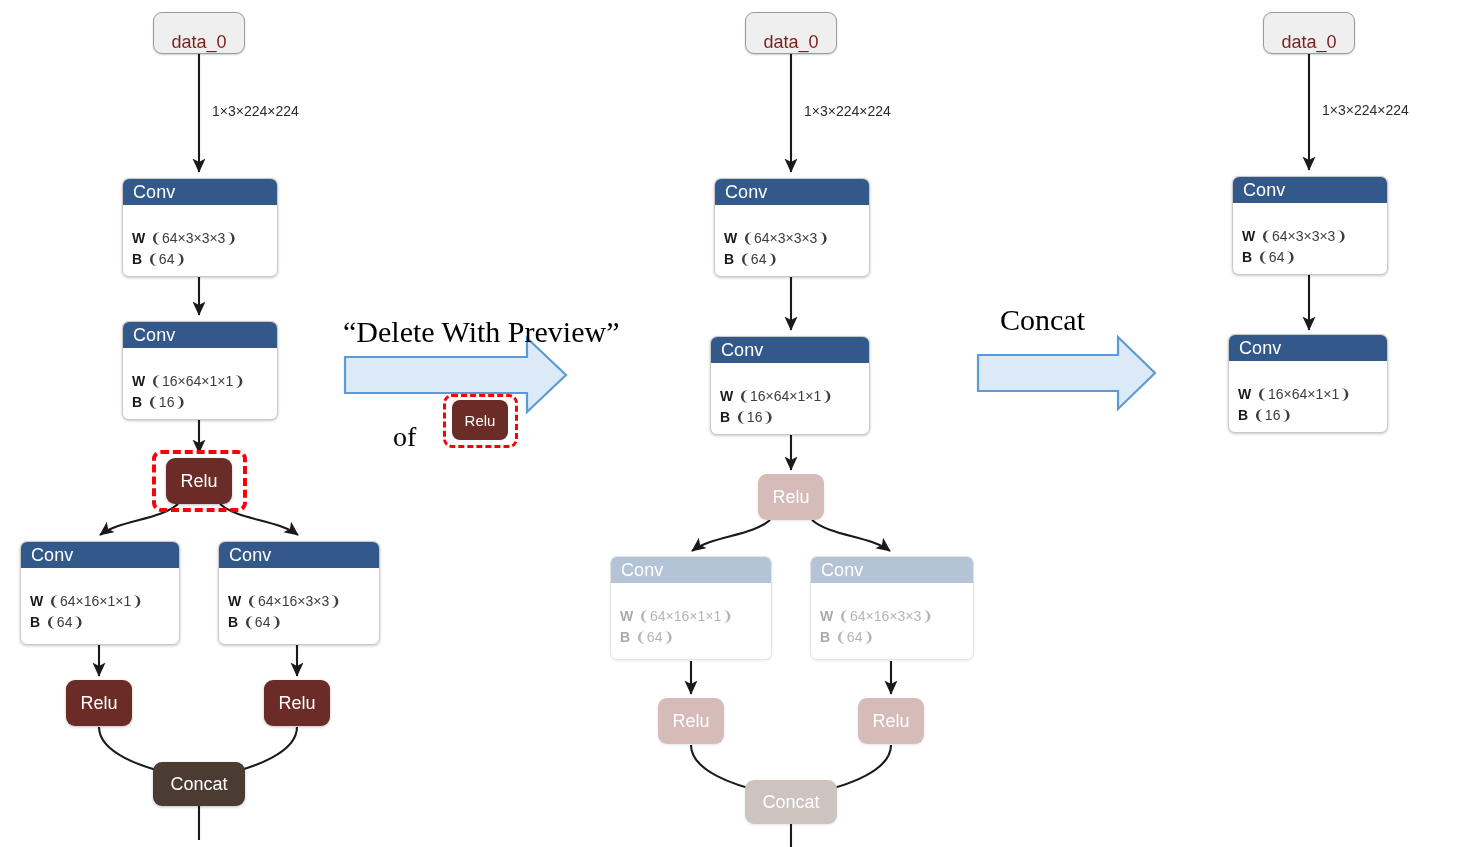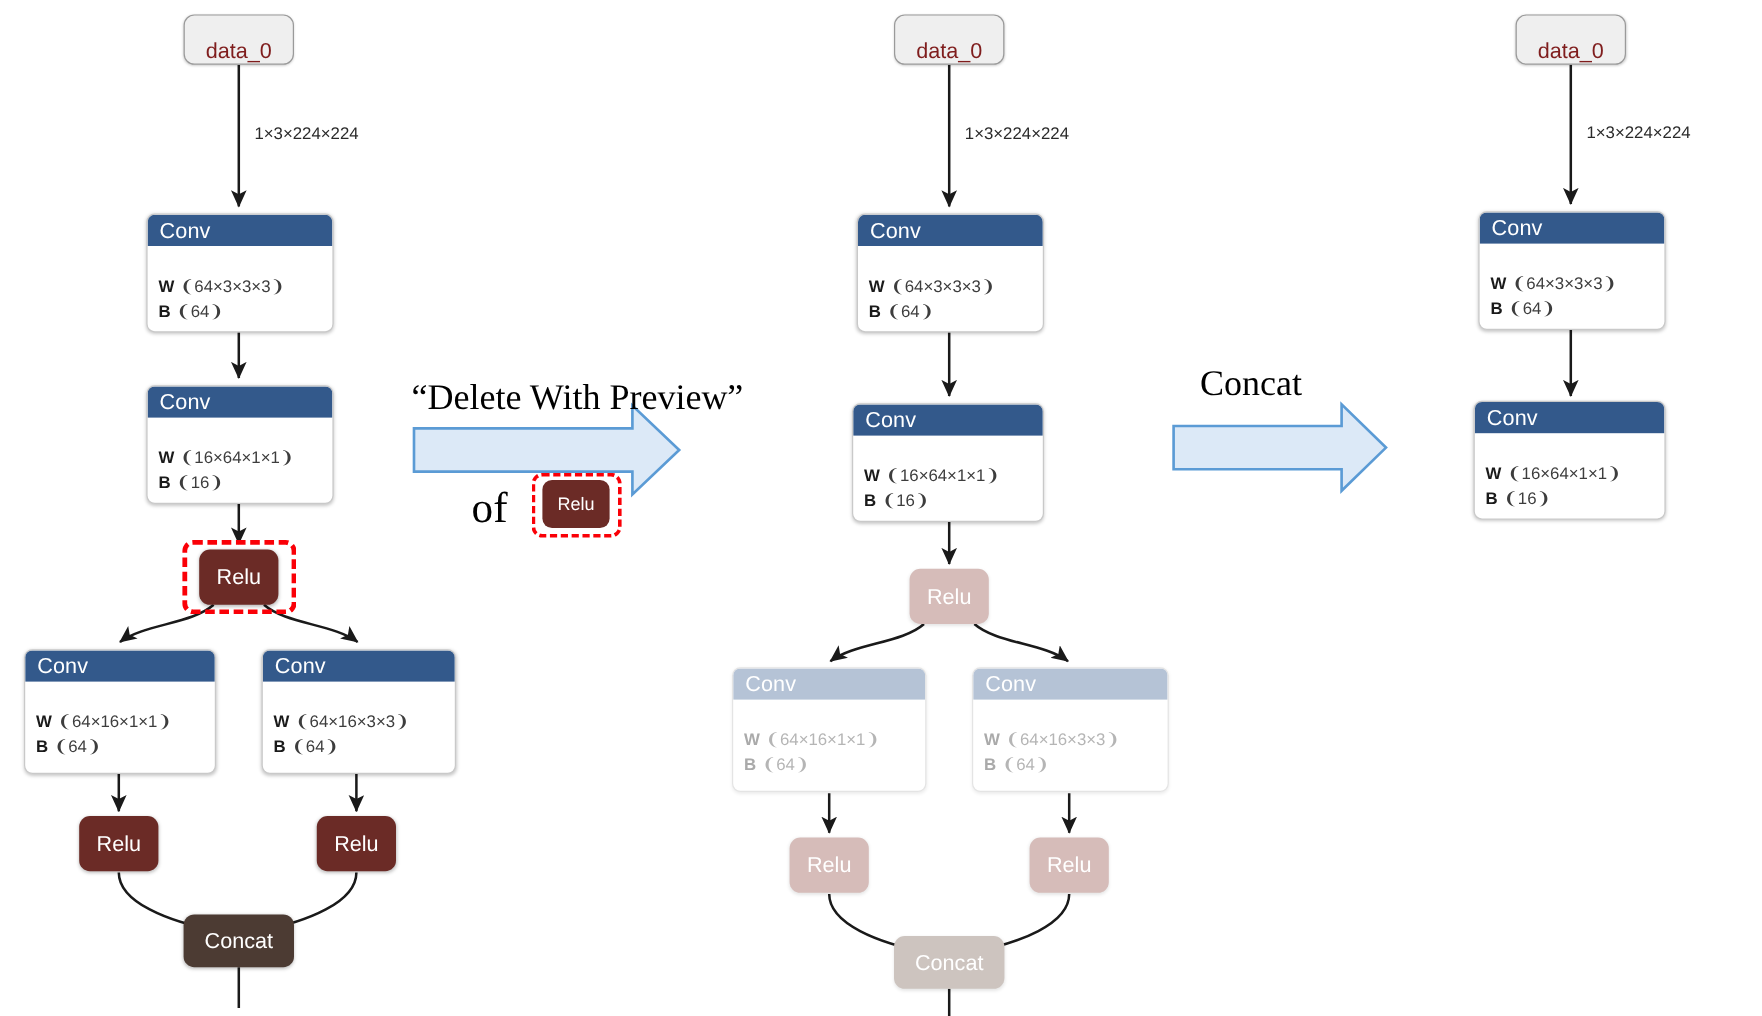--- a/index.html
+++ b/index.html
@@ -50,21 +50,21 @@
   .edge-label{
     position:absolute;font-size:14px;color:#2b2b2b;white-space:nowrap;
   }
 
   
   .anno{
     position:absolute;font-family:"Liberation Serif",serif;color:#000000;
     white-space:nowrap;
   }
   .anno.big{font-size:30px;}
-  .anno.mid{font-size:36px;}
+  .anno.mid{font-size:28px;margin-top:19px;}
 
   .mini-pill{
     position:absolute;border-radius:8px;display:flex;align-items:center;justify-content:center;
     color:#ffffff;font-family:"Liberation Sans",sans-serif;font-size:15px;
   }
 </style>
 </head>
 <body>
 
 <div class="stage">

